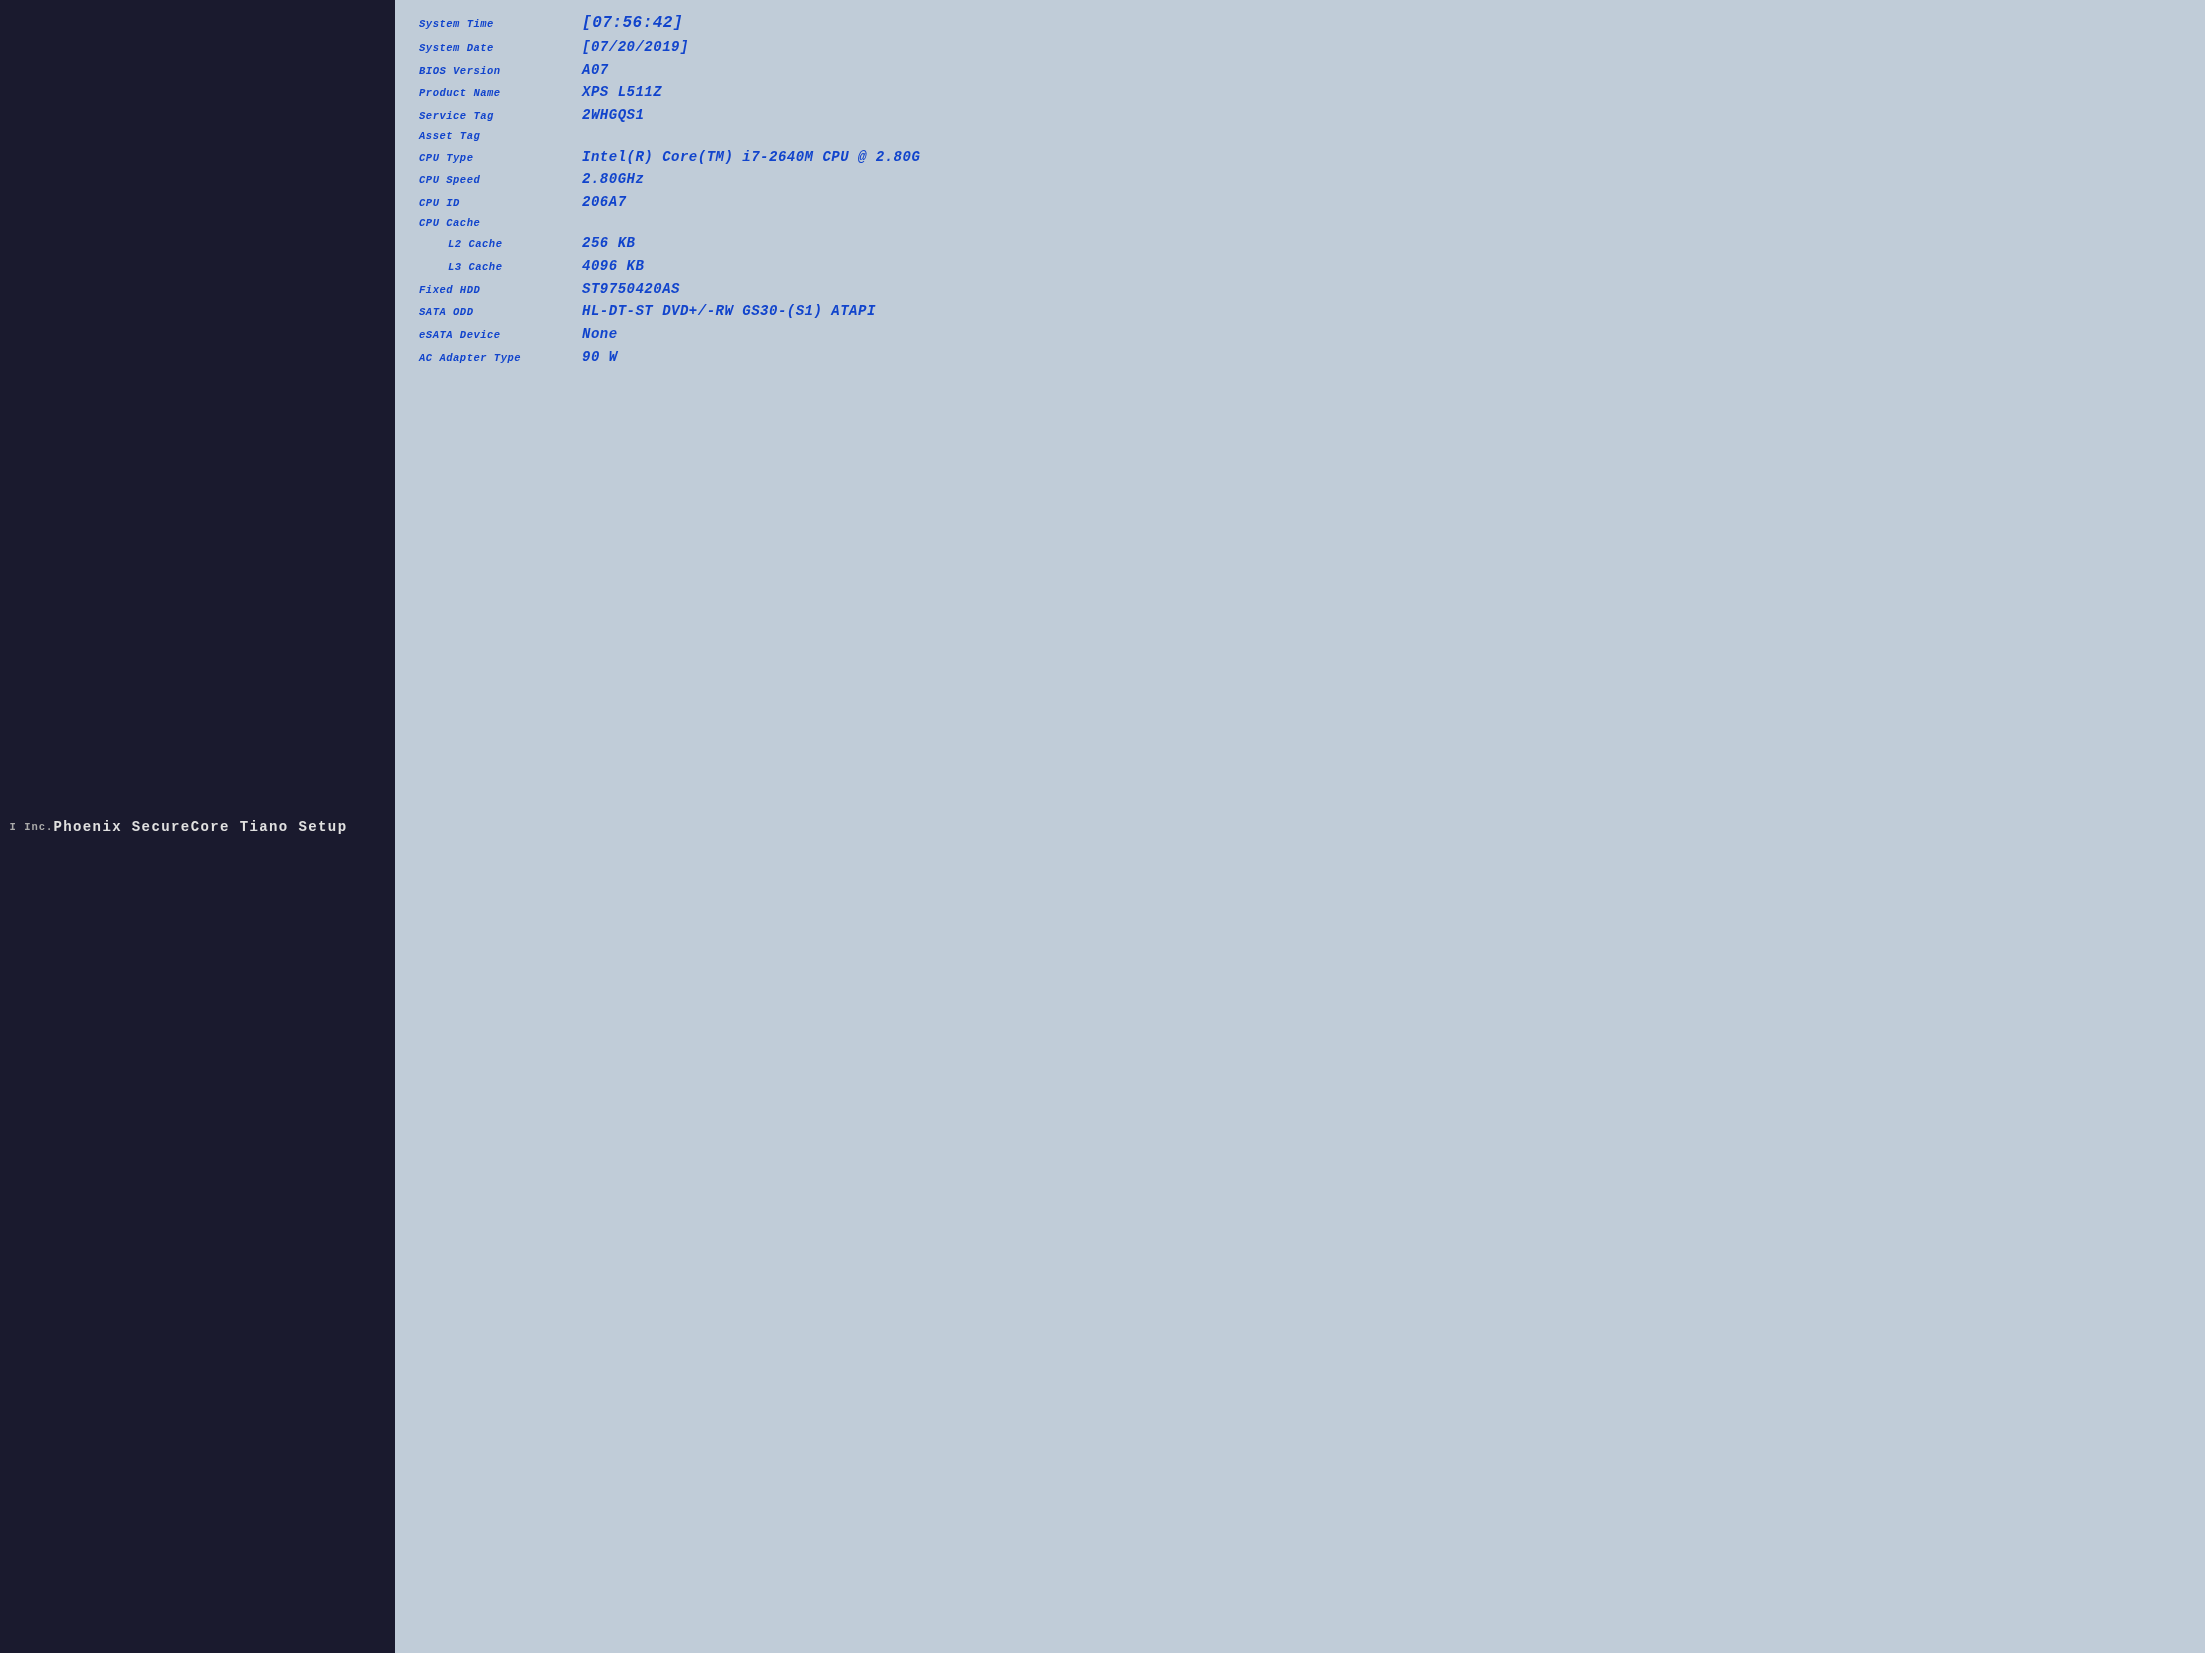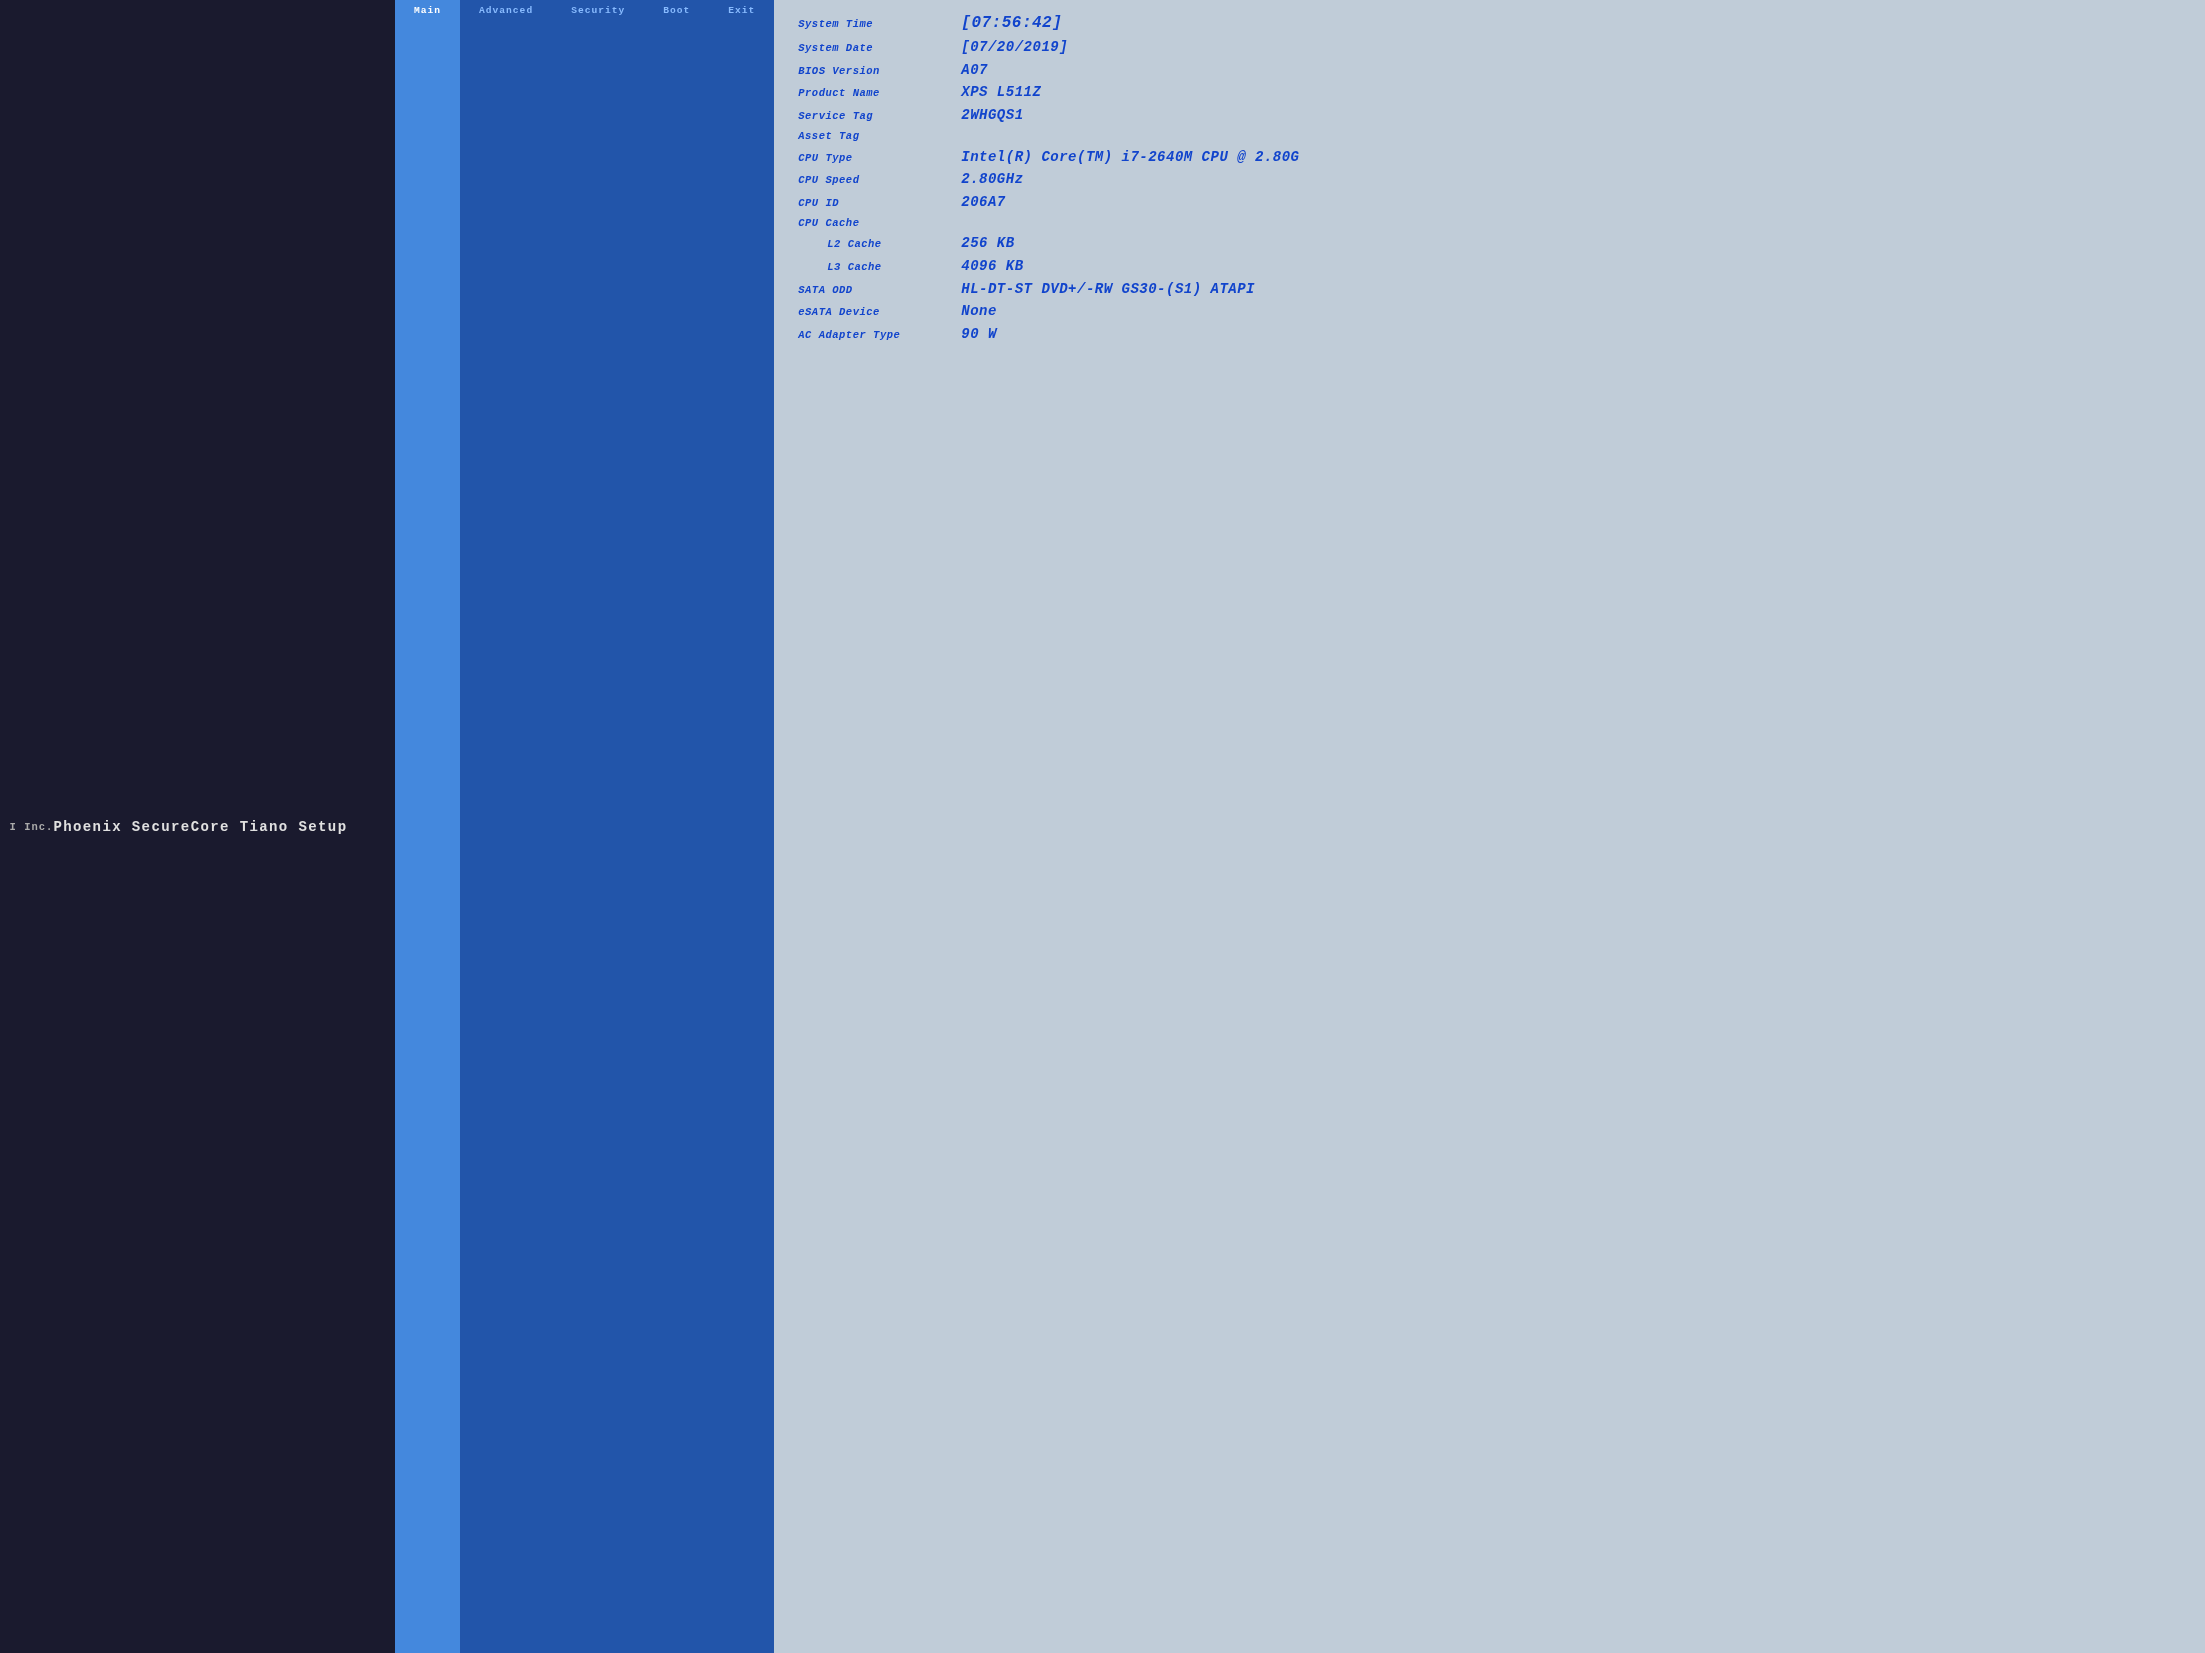--- a/index.html
+++ b/index.html
@@ -129,28 +129,20 @@
 <body>
 
 <div id="bios-screen">
 
   <div id="title-bar">
     <span class="left-title">I Inc.</span>
     <span class="center-title">Phoenix SecureCore Tiano Setup</span>
     <span style="min-width:38px;"></span>
   </div>
 
-  <div id="menu-bar">
-
-  <div class="menu-item active">Main</div>
-      <div class="menu-item">Advanced</div>
-      <div class="menu-item">Security</div>
-      <div class="menu-item">Boot</div>
-      <div class="menu-item">Exit</div>
-    </div>
 
   <div id="separator"></div>
 
   <div id="main-content">
     <div id="info-rows">
 
     <div class="info-row">
           <span class="info-label">System Time</span>
           <span class="time-value">[<span class="cursor-highlight">07</span>:56:42]</span>
         </div>
@@ -192,20 +184,24 @@
         </div>
         <div class="info-row">
           <span class="info-label indented">L2 Cache</span>
           <span class="info-value">256  KB</span>
         </div>
         <div class="info-row">
           <span class="info-label indented">L3 Cache</span>
           <span class="info-value">4096  KB</span>
         </div>
         <div class="info-row">
+          <span class="info-label">Fixed HDD</span>
+          <span class="info-value">ST9750420AS</span>
+        </div>
+        <div class="info-row">
           <span class="info-label">SATA ODD</span>
           <span class="info-value">HL-DT-ST DVD+/-RW GS30-(S1)   ATAPI</span>
         </div>
         <div class="info-row">
           <span class="info-label">eSATA Device</span>
           <span class="info-value">None</span>
         </div>
         <div class="info-row">
           <span class="info-label">AC Adapter Type</span>
           <span class="info-value">90 W</span>

